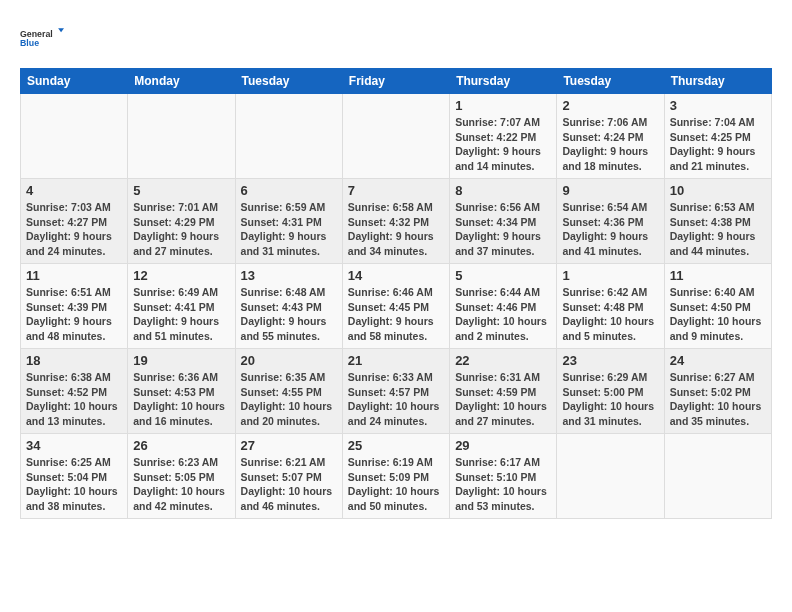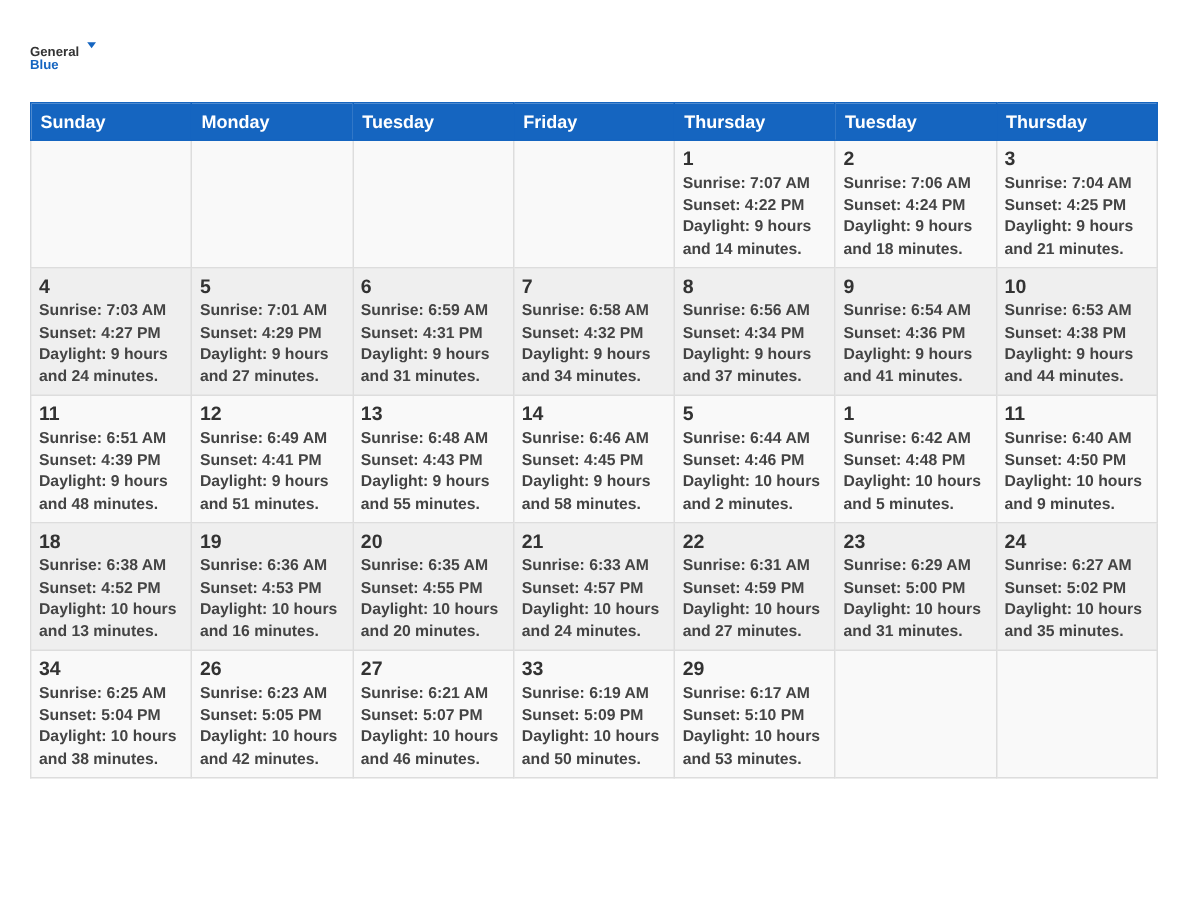--- a/index.html
+++ b/index.html
@@ -228,21 +228,21 @@
         </td>
         <td>
           <span class="day-number">26</span>
           <div class="day-info">Sunrise: 6:23 AM<br>Sunset: 5:05 PM<br>Daylight: 10 hours<br>and 42 minutes.</div>
         </td>
         <td>
           <span class="day-number">27</span>
           <div class="day-info">Sunrise: 6:21 AM<br>Sunset: 5:07 PM<br>Daylight: 10 hours<br>and 46 minutes.</div>
         </td>
         <td>
-          <span class="day-number">33</span>
+          <span class="day-number">25</span>
           <div class="day-info">Sunrise: 6:19 AM<br>Sunset: 5:09 PM<br>Daylight: 10 hours<br>and 50 minutes.</div>
         </td>
         <td>
           <span class="day-number">29</span>
           <div class="day-info">Sunrise: 6:17 AM<br>Sunset: 5:10 PM<br>Daylight: 10 hours<br>and 53 minutes.</div>
         </td>
         <td class="empty-cell"></td>
         <td class="empty-cell"></td>
       </tr>
     </tbody>

